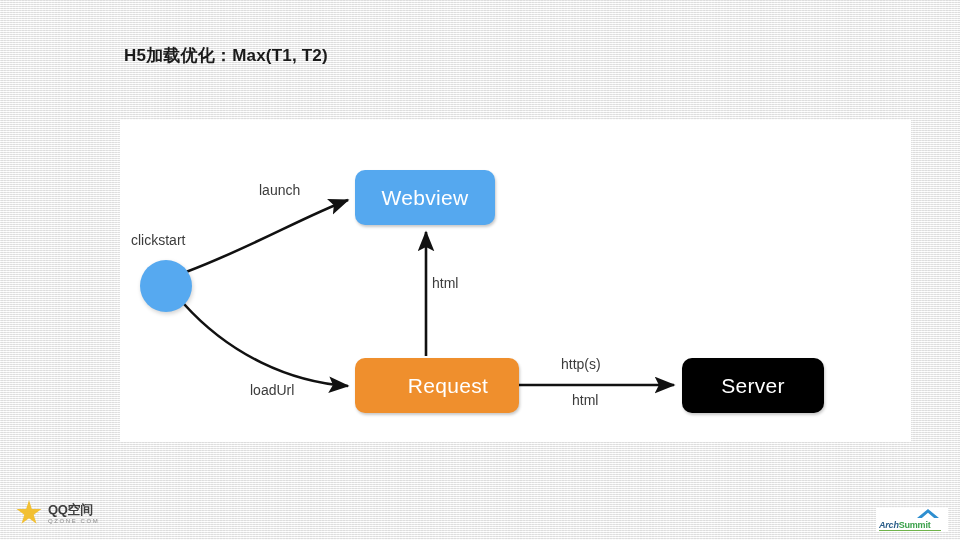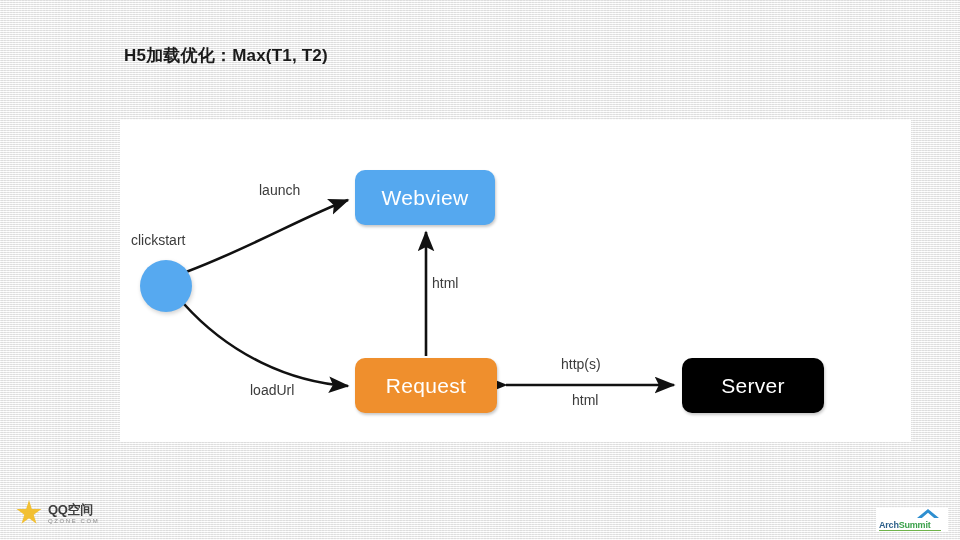--- a/index.html
+++ b/index.html
@@ -75,20 +75,21 @@
     width: 140px;
     height: 55px;
     background: #55a8ef;
   }
   .node-request {
     left: 235px;
     top: 238px;
     width: 142px;
     height: 55px;
     background: #ef8f2d;
+    padding-left: 22px;
   }
   .node-server {
     left: 562px;
     top: 238px;
     width: 142px;
     height: 55px;
     background: #000000;
     text-align: right;
   }
 
@@ -173,21 +174,21 @@
     clip-path: polygon(50% 0%, 100% 100%, 78% 100%, 50% 42%, 22% 100%, 0% 100%);
   }
   .as-word {
     position: absolute;
     left: 0;
     bottom: 1px;
     font-size: 9px;
     font-weight: bold;
     letter-spacing: -0.2px;
   }
-  .as-w1 { color: #2c5f8a; }
+  .as-w1 { color: #2c5f8a; font-style: italic; }
   .as-w2 { color: #3aa14a; }
   .as-rule {
     position: absolute;
     left: 0;
     bottom: 0;
     width: 62px;
     height: 1px;
     background: #6fb34a;
   }
 </style>

